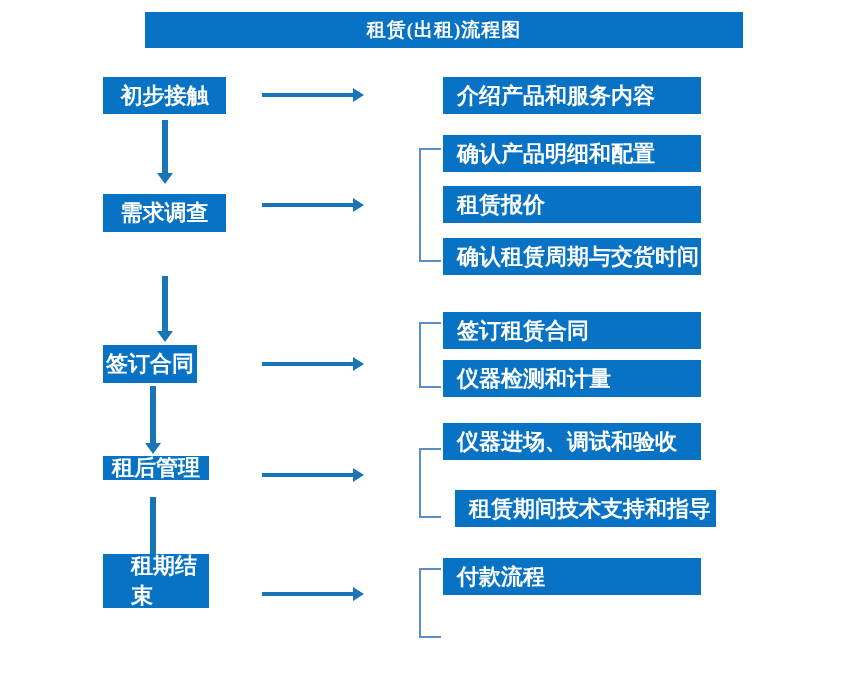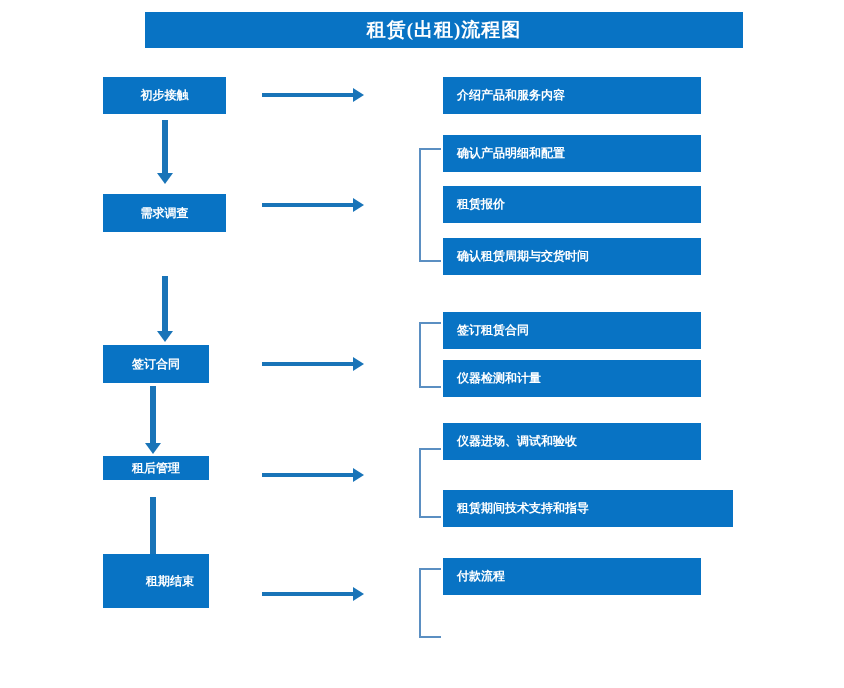--- a/index.html
+++ b/index.html
@@ -21,21 +21,21 @@
     font-weight:bold;
     display:flex;align-items:center;justify-content:center;
     letter-spacing:1px;
     margin-left:42px;
   }
 
   .box{
     position:absolute;
     background:#0873C4;
     color:#ffffff;
-    font-size:12px;
+    font-size:22px;
     font-weight:bold;
     display:flex;
     align-items:center;
     box-sizing:border-box;
   }
   .box.stage{justify-content:center;}
   .box.detail{justify-content:flex-start;padding-left:14px;}
 
   
   .h-arrow{position:absolute;height:14px;}
@@ -105,21 +105,21 @@
 
   <div class="box detail" style="left:443px;top:135px;width:258px;height:37px;">确认产品明细和配置</div>
   <div class="box detail" style="left:443px;top:186px;width:258px;height:37px;">租赁报价</div>
   <div class="box detail" style="left:443px;top:238px;width:258px;height:37px;">确认租赁周期与交货时间</div>
 
   <div class="v-arrow" style="left:157px;top:276px;height:66px;">
     <div class="shaft" style="height:55px;"></div>
     <div class="head" style="top:55px;"></div>
   </div>
 
-  <div class="box stage" style="left:103px;top:345px;width:106px;height:38px;">签订合同</div>
+  <div class="box stage" style="left:103px;top:345px;width:94px;height:38px;">签订合同</div>
 
   <div class="h-arrow" style="left:262px;top:357px;width:102px;">
     <div class="shaft" style="width:91px;"></div>
     <div class="head" style="left:91px;"></div>
   </div>
 
   <div class="bracket" style="left:419px;top:322px;width:22px;height:66px;"></div>
 
   <div class="box detail" style="left:443px;top:312px;width:258px;height:37px;">签订租赁合同</div>
   <div class="box detail" style="left:443px;top:360px;width:258px;height:37px;">仪器检测和计量</div>
@@ -132,21 +132,21 @@
   <div class="box stage" style="left:103px;top:456px;width:106px;height:24px;">租后管理</div>
 
   <div class="h-arrow" style="left:262px;top:468px;width:102px;">
     <div class="shaft" style="width:91px;"></div>
     <div class="head" style="left:91px;"></div>
   </div>
 
   <div class="bracket" style="left:419px;top:448px;width:22px;height:70px;"></div>
 
   <div class="box detail" style="left:443px;top:423px;width:258px;height:37px;">仪器进场、调试和验收</div>
-  <div class="box detail" style="left:443px;top:490px;width:290px;height:37px;">租赁期间技术支持和指导</div>
+  <div class="box detail" style="left:455px;top:490px;width:261px;height:37px;">租赁期间技术支持和指导</div>
 
   <div class="v-arrow" style="left:145px;top:497px;height:68px;">
     <div class="shaft" style="height:57px;"></div>
     <div class="head" style="top:57px;"></div>
   </div>
 
   <div class="box stage" style="left:103px;top:554px;width:106px;height:54px;padding-left:28px;">租期结束</div>
 
   <div class="h-arrow" style="left:262px;top:587px;width:102px;">
     <div class="shaft" style="width:91px;"></div>

